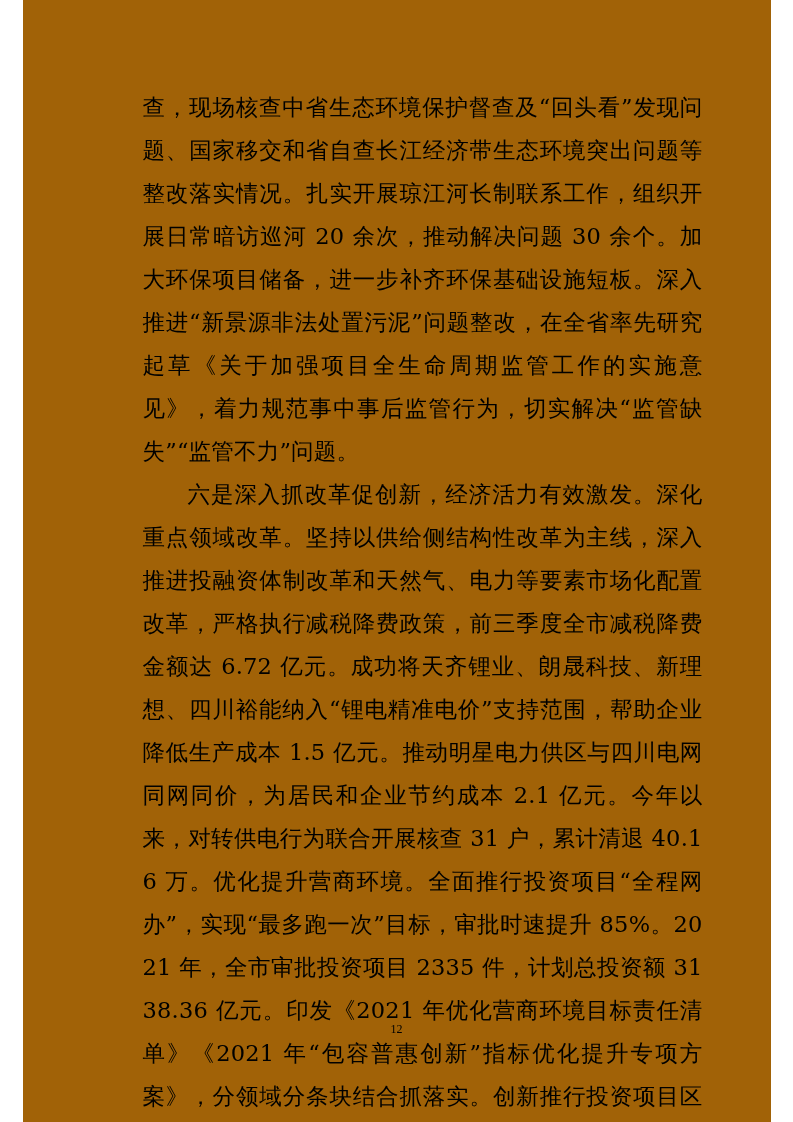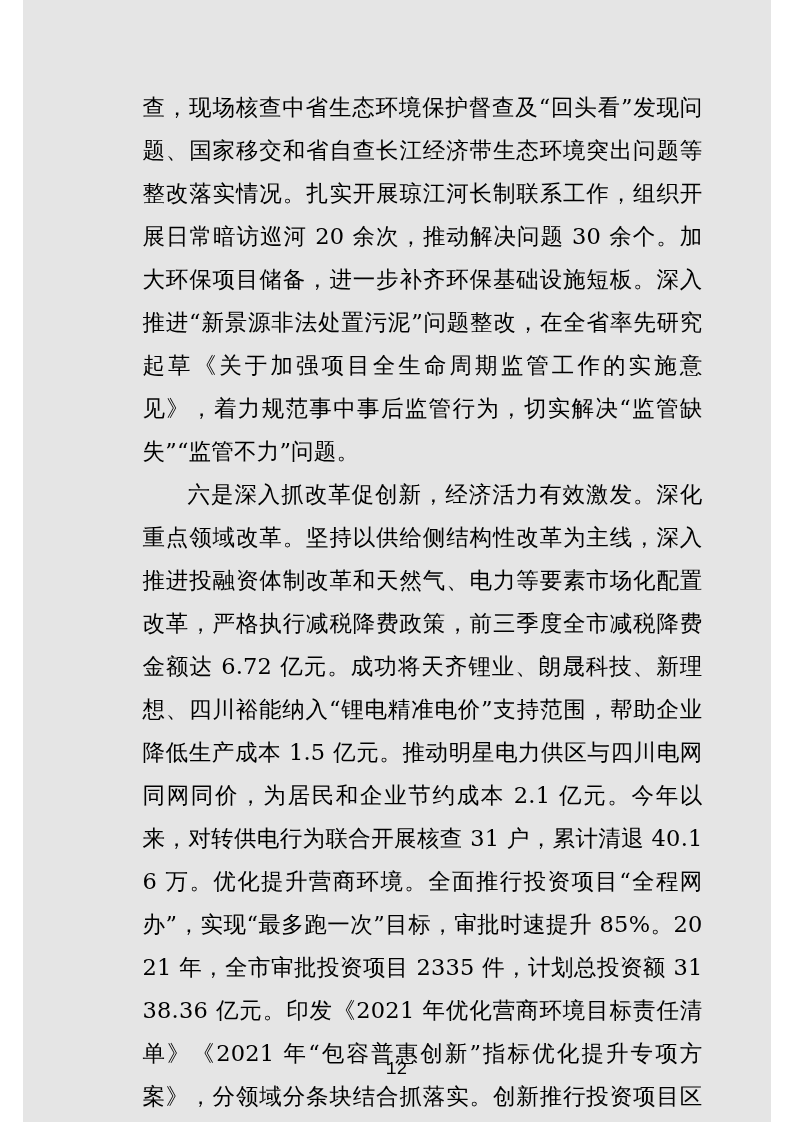--- a/index.html
+++ b/index.html
@@ -9,21 +9,21 @@
   }
   body {
     font-family: "DejaVu Serif", "Liberation Serif", serif;
     color: #000000;
   }
   .page {
     position: relative;
     width: 748px;
     height: 1122px;
     margin: 0 auto;
-    background: #e5e5e5;
+    background: #a16207;
     overflow: hidden;
     box-sizing: border-box;
   }
   .content {
     position: absolute;
     left: 120px;
     top: 86px;
     width: 560px;
   }
   .para {
@@ -40,24 +40,23 @@
   }
   .bold-lead {
     font-weight: normal;
   }
   .page-number {
     position: absolute;
     left: 0;
     right: 0;
     top: 1022px;
     text-align: center;
-    font-size: 18px;
-    font-family: Liberation Mono, monospace;
+    font-size: 12px;
+    font-family: Liberation Serif, serif;
     color: #000000;
-    margin-top: 37px;
   }
 </style>
 </head>
 <body>
 
 <div class="page">
   <div class="content">
 
     <p class="para">查，现场核查中省生态环境保护督查及“回头看”发现问题、国家移交和省自查长江经济带生态环境突出问题等整改落实情况。扎实开展琼江河长制联系工作，组织开展日常暗访巡河 20 余次，推动解决问题 30 余个。加大环保项目储备，进一步补齐环保基础设施短板。深入推进“新景源非法处置污泥”问题整改，在全省率先研究起草《关于加强项目全生命周期监管工作的实施意见》，着力规范事中事后监管行为，切实解决“监管缺失”“监管不力”问题。</p>
 

